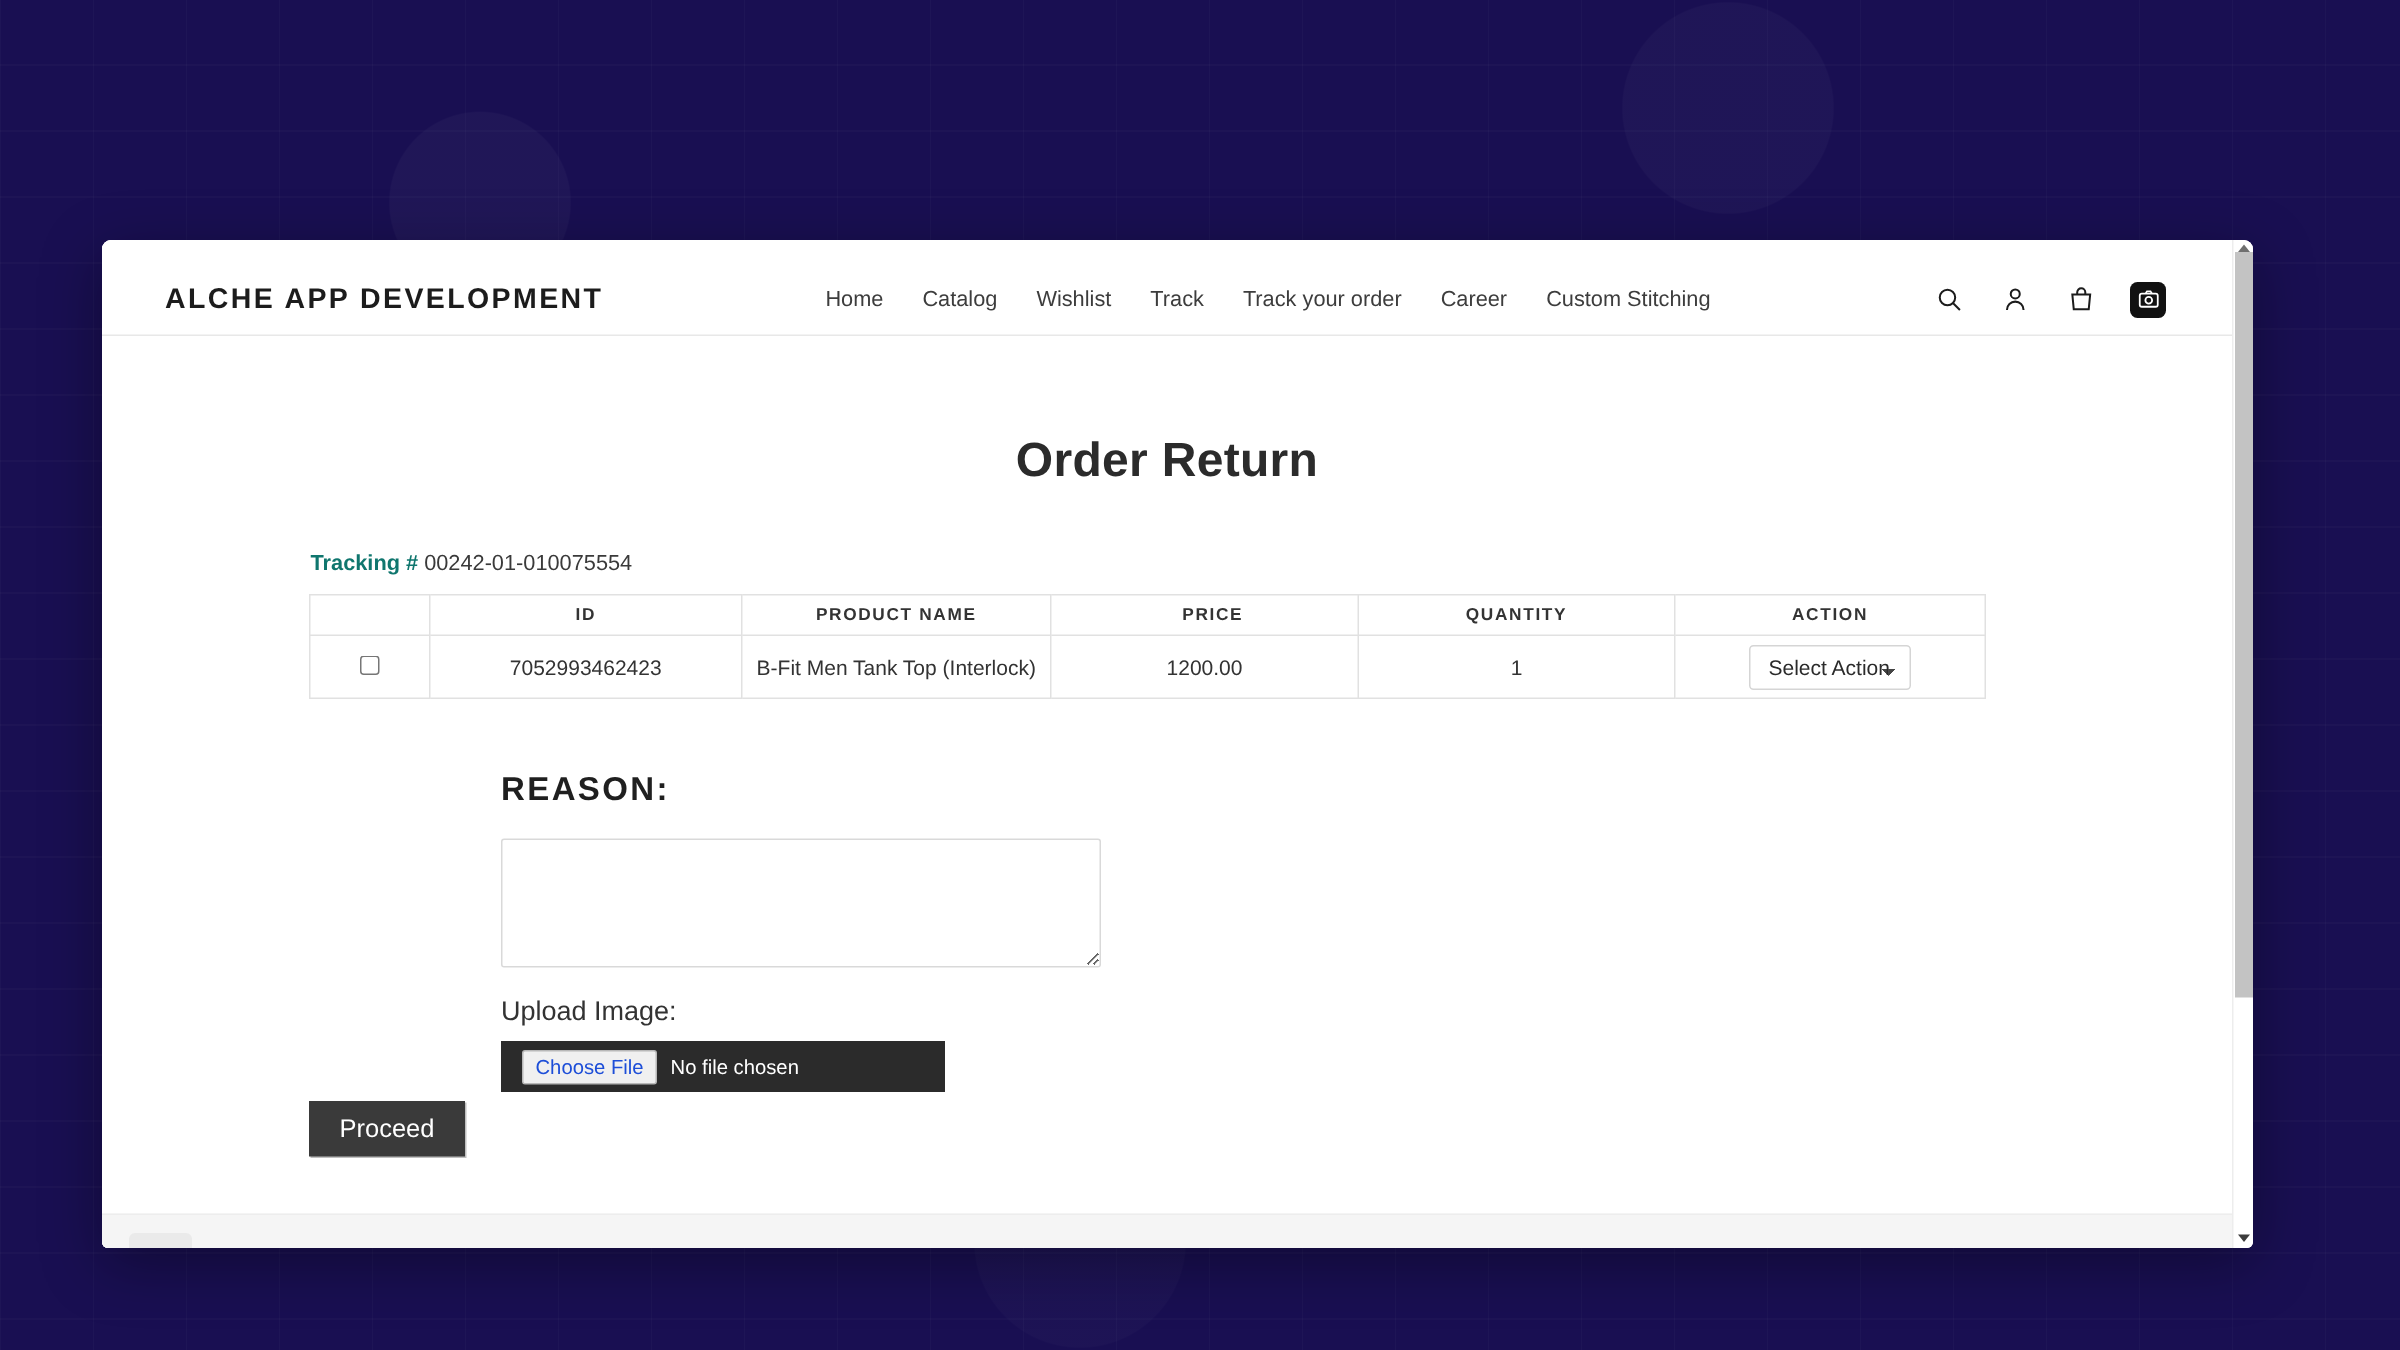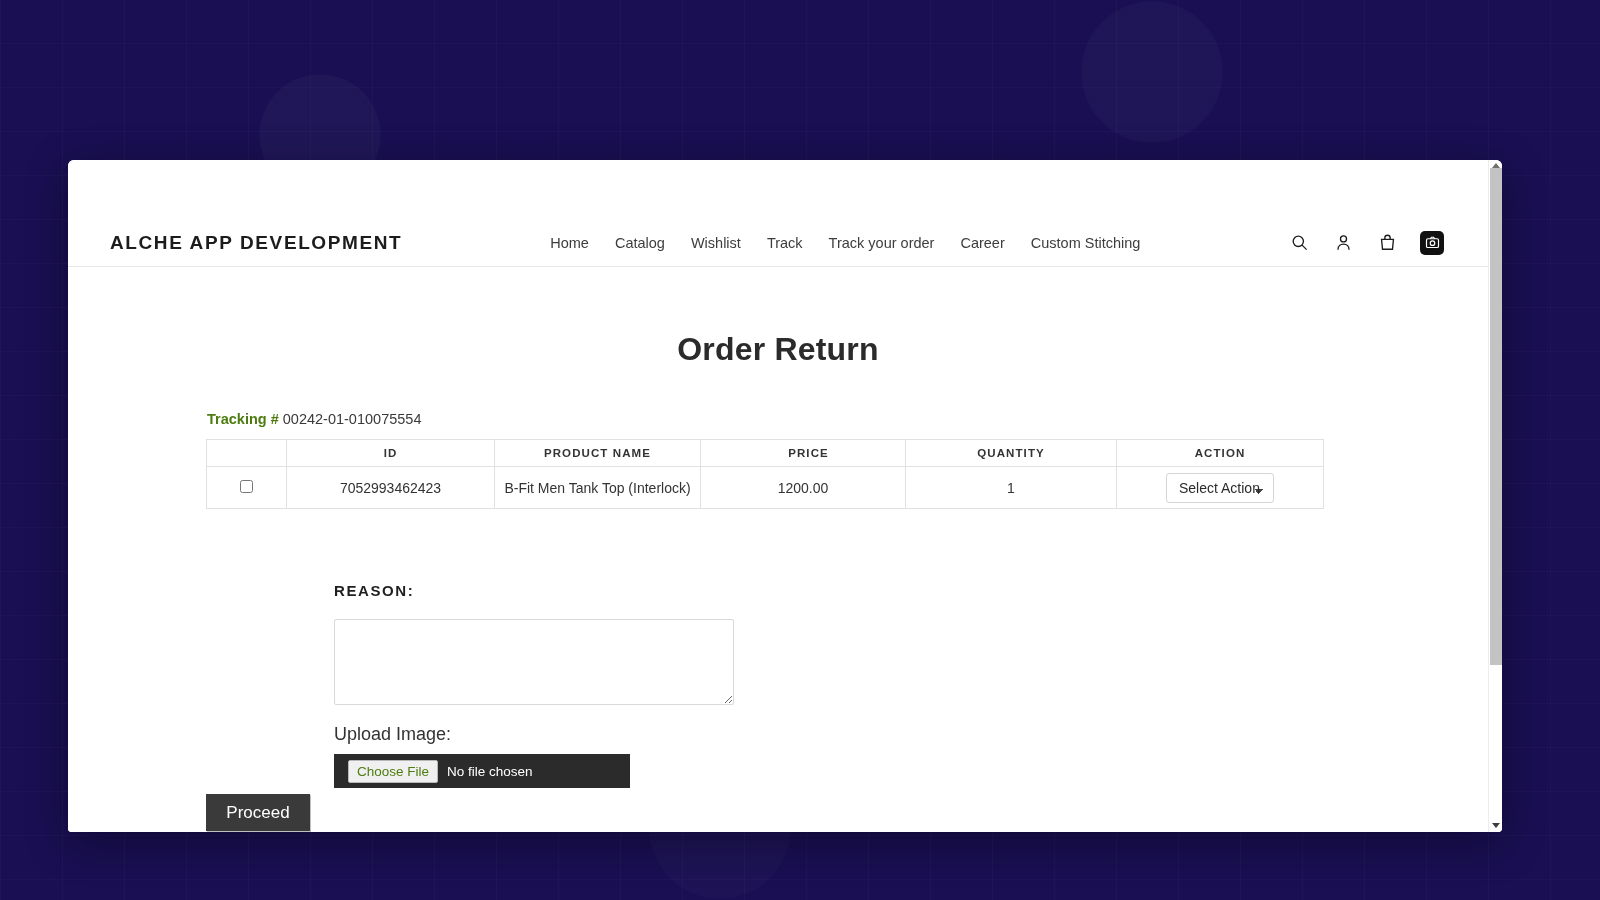--- a/index.html
+++ b/index.html
@@ -47,21 +47,20 @@
   }
 
   
   .site-header {
     height: 64px;
     display: flex;
     align-items: center;
     padding: 16px 44px 0 42px;
     background: #ffffff;
     border-bottom: 1px solid #e8e8e8;
-    margin-top: 43px;
   }
   .brand {
     font-size: 19px;
     font-weight: bold;
     letter-spacing: 1.6px;
     color: #1c1c1c;
     white-space: nowrap;
   }
   .nav {
     display: flex;
@@ -105,21 +104,21 @@
     font-weight: bold;
     color: #2b2b2b;
     margin: 64px 0 0 0;
     letter-spacing: 0.2px;
   }
   .tracking {
     margin: 43px 0 0 139px;
     font-size: 14.5px;
     color: #3a3a3a;
   }
-  .tracking b { color: #4d7c0f; }
+  .tracking b { color: #0f766e; }
 
   
   .tbl-wrap { margin: 12px 0 0 138px; width: 1117px; }
   table.return-tbl {
     border-collapse: collapse;
     width: 100%;
     table-layout: fixed;
   }
   table.return-tbl th,
   table.return-tbl td {
@@ -164,22 +163,22 @@
       linear-gradient(45deg, transparent 50%, #444 50%),
       linear-gradient(135deg, #444 50%, transparent 50%);
     background-position: calc(100% - 14px) 15px, calc(100% - 9px) 15px;
     background-size: 5px 5px, 5px 5px;
     background-repeat: no-repeat;
   }
 
   
   .reason-block { margin-left: 266px; }
   .reason-label {
-    margin-top: 73px;
-    font-size: 15px;
+    margin-top: 47px;
+    font-size: 22px;
     font-weight: bold;
     letter-spacing: 1.6px;
     color: #1f1f1f;
   }
   textarea.reason-input {
     display: block;
     margin-top: 20px;
     width: 400px; height: 86px;
     border: 1px solid #d9d9d9;
     border-radius: 2px;
@@ -201,21 +200,21 @@
     background: #2b2b2b;
     display: flex;
     align-items: center;
     padding: 0 14px;
     gap: 9px;
   }
   .file-btn {
     background: #f0f0f0;
     border: 1px solid #b8b8b8;
     border-radius: 2px;
-    color: #4d7c0f;
+    color: #1d4ed8;
     font-family: "Liberation Sans", sans-serif;
     font-size: 13.5px;
     padding: 2px 8px;
     line-height: 17px;
     cursor: pointer;
   }
   .file-name {
     color: #ffffff;
     font-size: 13.5px;
   }

